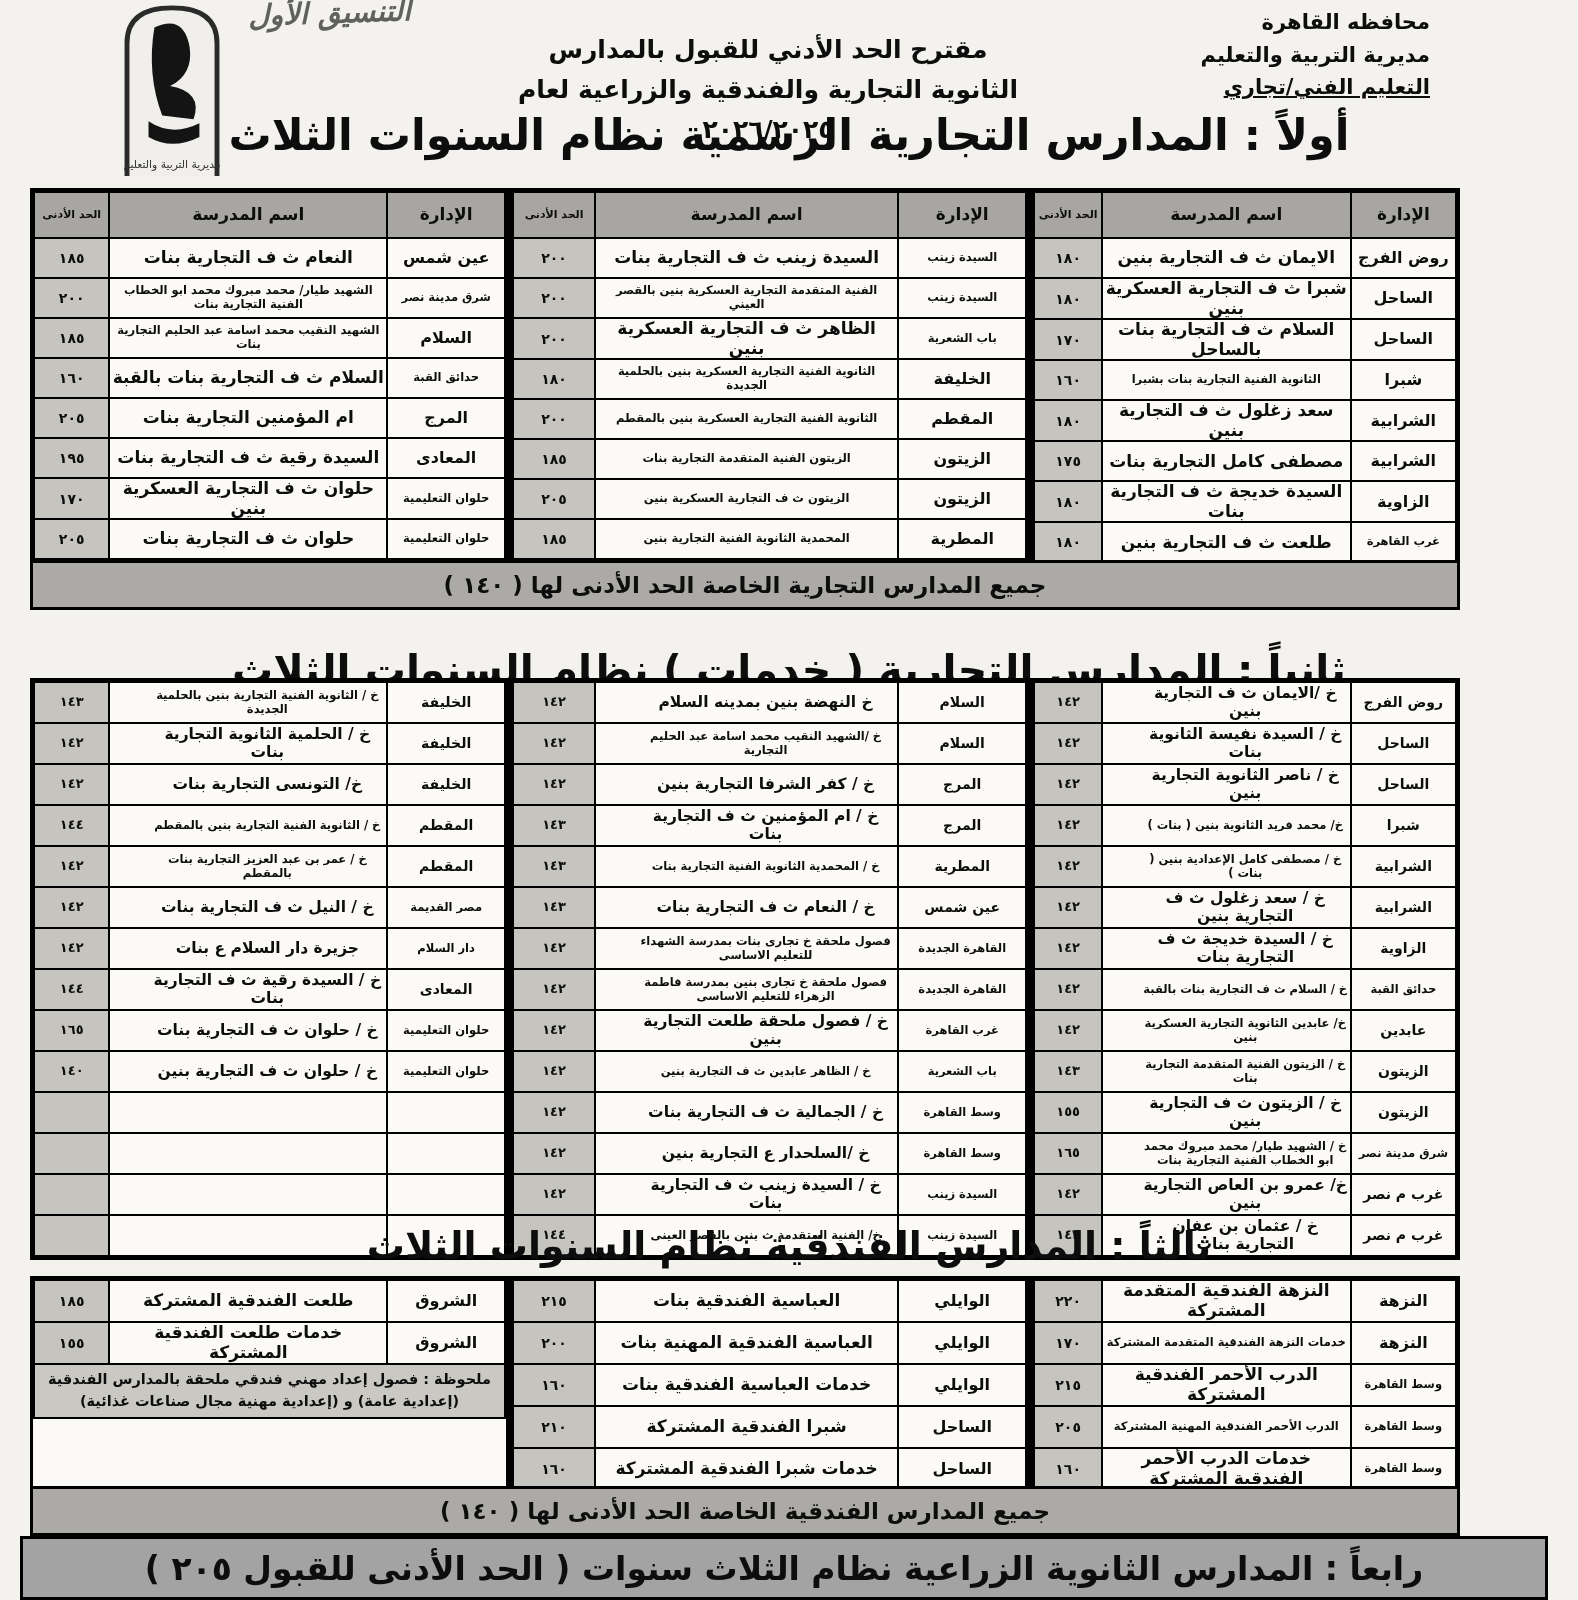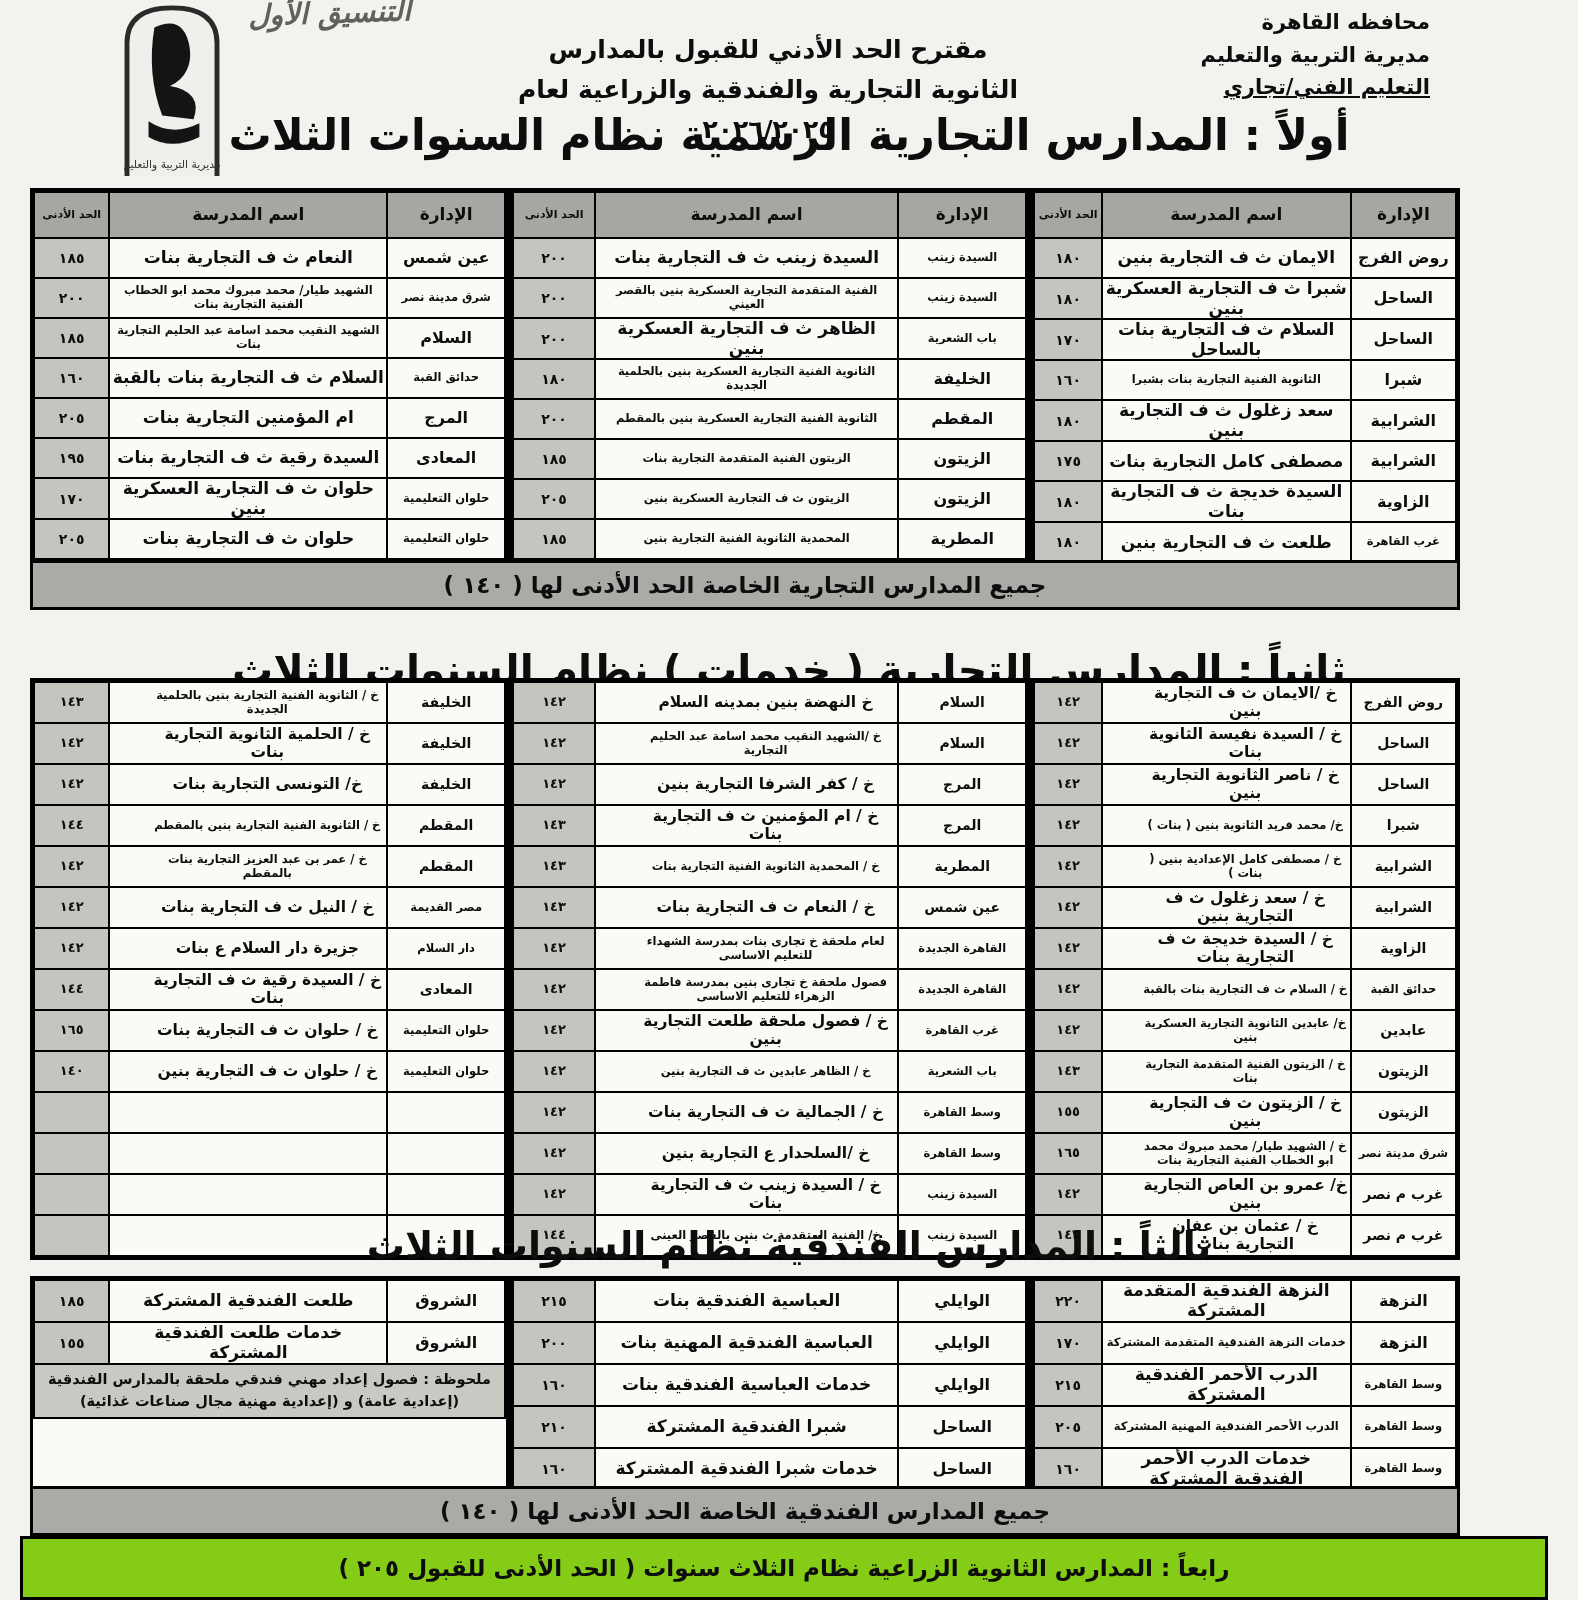--- a/index.html
+++ b/index.html
@@ -39,22 +39,22 @@
   .t2 td.school{font-size:15.5px;padding-left:40px;} .t2 td.admin{font-size:14px;} .t2 td.min{font-size:13px;}
   .t3{top:1276px;} .t3 td{height:40px;}
   .small{font-size:11.5px !important; line-height:1.2 !important;}
   .note-cell{height:120px; background:#c9c8c3; font-size:14.5px; line-height:1.5; padding:4px 10px;}
   
   .banner{position:absolute; right:118px; left:30px; height:44px; background:#abaaa6;
     border:3px solid #000; display:flex; align-items:center; justify-content:center;
     font-weight:bold; font-size:23px;}
   .b1{top:560px;} .b2{top:1486px;}
   .s4-box{position:absolute; top:1536px; right:30px; left:20px; height:58px;
-    border:3px solid #000; background:#84cc16; display:flex; align-items:center;
-    justify-content:center; font-weight:bold; font-size:23px;}
+    border:3px solid #000; background:#a3a3a3; display:flex; align-items:center;
+    justify-content:center; font-weight:bold; font-size:33px;}
 </style>
 </head>
 <body>
 
 <div class="page">
 
   <div class="stamp">التنسيق الأول</div>
 
   <div class="logo">
     <svg viewBox="0 0 60 92" width="120" height="180">
@@ -394,21 +394,21 @@
             <td class="school small">خ / المحمدية الثانوية الفنية التجارية بنات</td>
             <td class="min">١٤٣</td>
           </tr>
             <tr>
             <td class="admin">عين شمس</td>
             <td class="school">خ / النعام ث ف التجارية بنات</td>
             <td class="min">١٤٣</td>
           </tr>
             <tr>
             <td class="admin small">القاهرة الجديدة</td>
-            <td class="school small">لعام ملحقة خ تجارى بنات بمدرسة الشهداء للتعليم الاساسى</td>
+            <td class="school small">فصول ملحقة خ تجارى بنات بمدرسة الشهداء للتعليم الاساسى</td>
             <td class="min">١٤٢</td>
           </tr>
             <tr>
             <td class="admin small">القاهرة الجديدة</td>
             <td class="school small">فصول ملحقة خ تجارى بنين بمدرسة فاطمة الزهراء للتعليم الاساسى</td>
             <td class="min">١٤٢</td>
           </tr>
             <tr>
             <td class="admin small">غرب القاهرة</td>
             <td class="school">خ / فصول ملحقة طلعت التجارية بنين</td>

